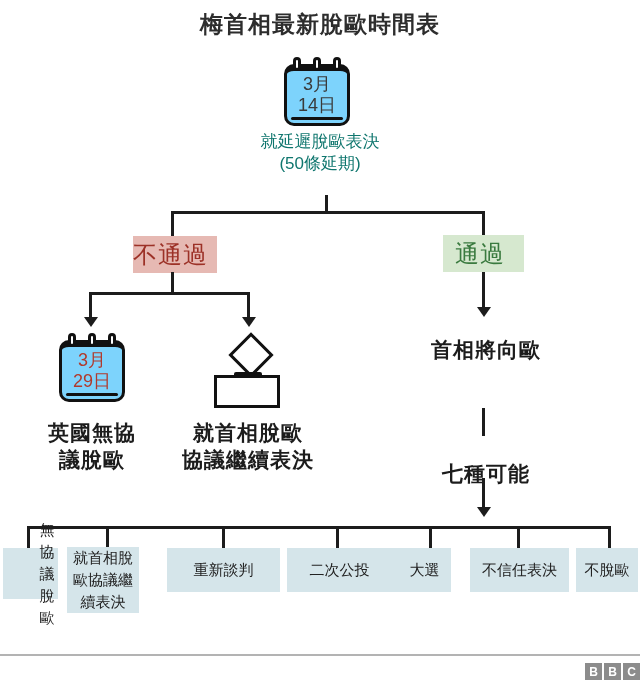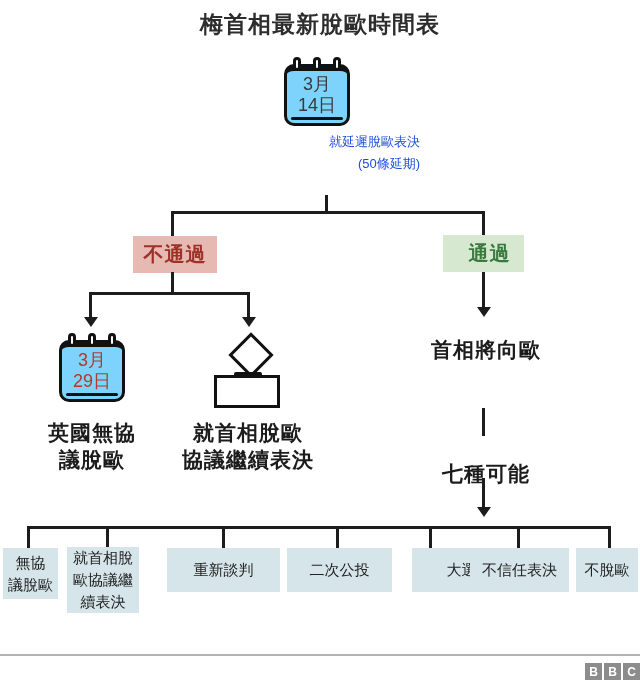--- a/index.html
+++ b/index.html
@@ -48,33 +48,33 @@
   .ballot-box {
     position:absolute; left:1px; top:41px; width:66px; height:33px;
     border:3px solid #111; background:#fff; z-index:2;
   }
   .ballot-slot {
     position:absolute; left:21px; top:38px; width:28px; height:6px;
     background:#111; border-radius:2px; z-index:3;
   }
   
   .decision {
-    position:absolute; display:flex; align-items:center; justify-content:center;
-    font-size:20px; font-weight:bold; letter-spacing:1px;
+    position:absolute; display:flex; align-items:center; justify-content:flex-start;
+    font-size:24px; font-weight:normal; letter-spacing:1px;
   }
   .decision-fail { background:#e6b9b3; color:#9c3127; }
   .decision-pass { background:#d6e8cf; color:#3a7a3f;padding-left:12px; }
   
   .flow-label {
     position:absolute; text-align:center; font-weight:bold;
     font-size:21px; line-height:27px; color:#1c1c1c; letter-spacing:1px;
   }
   .caption {
     position:absolute; left:220px; top:131px; width:200px;
-    text-align:right; font-size:13px; line-height:22px; color:#1d4ed8;
+    text-align:center; font-size:17px; line-height:22px; color:#0f766e;
   }
   
   .outcome {
     position:absolute; background:#d5e5ea; color:#222222;
     display:flex; flex-direction:column; align-items:center; justify-content:center;
     text-align:center; font-size:15px; line-height:22px;
   }
   
   .divider { position:absolute; left:0; top:654px; width:640px; height:2px; background:#b3b3b3; }
   .bbc-logo { position:absolute; left:585px; top:663px; display:flex; gap:2px; }
@@ -172,36 +172,36 @@
 
   <div class="hline" style="left:27px; top:526px; width:584px;"></div>
   <div class="vline" style="left:27px;  top:526px; height:22px;"></div>
   <div class="vline" style="left:106px; top:526px; height:22px;"></div>
   <div class="vline" style="left:222px; top:526px; height:22px;"></div>
   <div class="vline" style="left:336px; top:526px; height:22px;"></div>
   <div class="vline" style="left:429px; top:526px; height:22px;"></div>
   <div class="vline" style="left:517px; top:526px; height:22px;"></div>
   <div class="vline" style="left:608px; top:526px; height:22px;"></div>
 
-  <div class="outcome" style="left:3px; top:548px; width:55px; height:51px;">
+  <div class="outcome" style="left:3px; top:548px; width:55px; height:51px;padding-left:33px;">
     <div>無協</div>
     <div>議脫歐</div>
   </div>
   <div class="outcome" style="left:67px; top:547px; width:72px; height:66px;">
     <div>就首相脫</div>
     <div>歐協議繼</div>
     <div>續表決</div>
   </div>
   <div class="outcome" style="left:167px; top:548px; width:113px; height:44px;">
     <div>重新談判</div>
   </div>
   <div class="outcome" style="left:287px; top:548px; width:105px; height:44px;">
     <div>二次公投</div>
   </div>
-  <div class="outcome" style="left:412px; top:548px; width:76px; height:44px;padding-left:23px;">
+  <div class="outcome" style="left:375px; top:548px; width:76px; height:44px;padding-left:23px;">
     <div>大選</div>
   </div>
   <div class="outcome" style="left:470px; top:548px; width:99px; height:44px;">
     <div>不信任表決</div>
   </div>
   <div class="outcome" style="left:576px; top:548px; width:62px; height:44px;">
     <div>不脫歐</div>
   </div>
 
   <div class="divider"></div>

